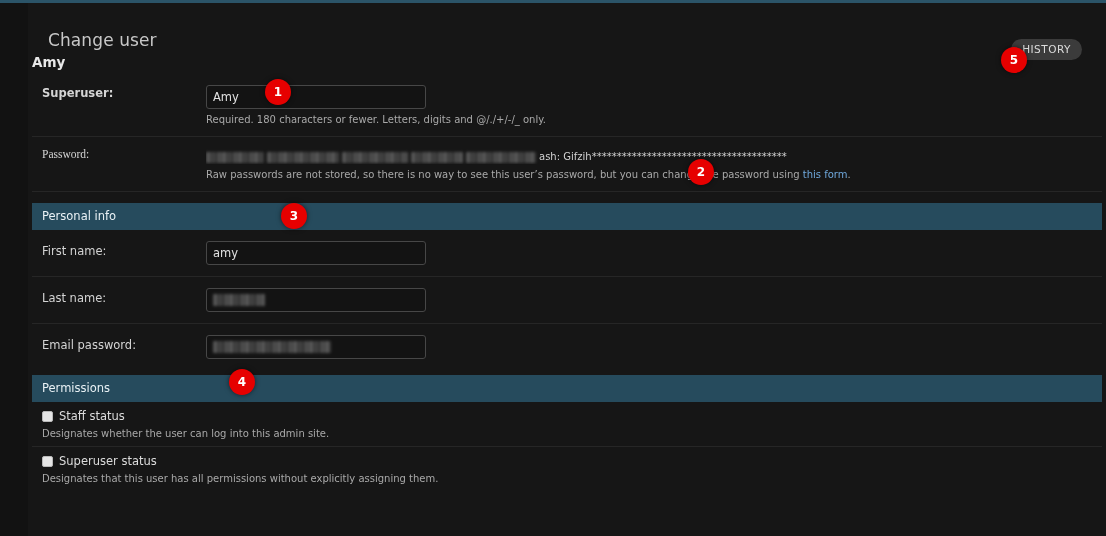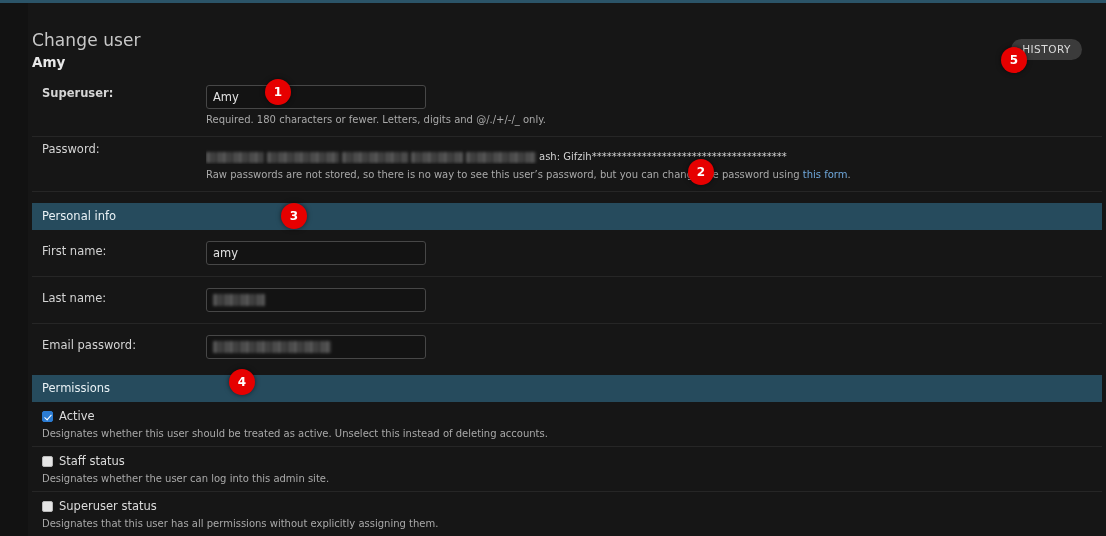--- a/index.html
+++ b/index.html
@@ -21,21 +21,21 @@
     background: #121212;
   }
   .content {
     position: absolute;
     left: 28px; top: 0;
     width: 1078px; height: 533px;
     background: #161616;
   }
   
   .page-title {
-    position: absolute; left: 4px; top: 16px;
+    position: absolute; left: 20px; top: 16px;
     font-size: 17px; color: #c8c8c8;
     font-weight: 400; letter-spacing: .1px;
   }
   .object-name {
     position: absolute; left: 4px; top: 51px;
     font-size: 13.5px; color: #e8e8e8; font-weight: bold;
   }
   
   .history-btn {
     position: absolute; right: 24px; top: 36px;
@@ -176,21 +176,21 @@
     <div style="position:absolute; left:4px; top:72px; width:1070px;">
       <div class="form-row">
         <label class="lbl bold">Superuser:</label>
         <div class="field-col">
           <input class="txt" type="text" value="Amy" style="">
           <div class="help">Required. 180 characters or fewer. Letters, digits and @/./+/-/_ only.</div>
         </div>
       </div>
 
       <div class="form-row" style="padding-top:12px;">
-        <label class="lbl" style="top:5px;">Password:</label>
+        <label class="lbl" style="top:11px;font-family:Liberation Serif, serif;">Password:</label>
         <div class="field-col">
           <div class="readonly-line">
             <span class="redact f1"></span><span class="redact f2"></span><span class="redact f3"></span><span class="redact f4"></span><span class="redact f5"></span><span>ash: Gifzih***************************************</span>
           </div>
           <div class="help">
             <span>Raw passwords are not stored, so there is no way to see this user’s password, but you can change the password using </span><a href="#">this form</a><span>.</span>
           </div>
         </div>
       </div>
     </div>
@@ -218,27 +218,20 @@
         <div class="field-col" style="position:relative;">
           <input class="txt" type="text" style="">
           <span class="redact in-field email"></span>
         </div>
       </div>
     </div>
 
     <div style="position:absolute; left:4px; top:372px; width:1070px;">
       <h2 class="fs-head">Permissions</h2>
 
-      <div class="cb-row">
-        <div class="cb-line">
-          <span class="cbox checked"></span>
-          <span class="cb-label">Active</span>
-        </div>
-        <div class="cb-help">Designates whether this user should be treated as active. Unselect this instead of deleting accounts.</div>
-      </div>
 
       <div class="cb-row">
         <div class="cb-line">
           <span class="cbox"></span>
           <span class="cb-label">Staff status</span>
         </div>
         <div class="cb-help">Designates whether the user can log into this admin site.</div>
       </div>
 
       <div class="cb-row" style="border-bottom:none;">

